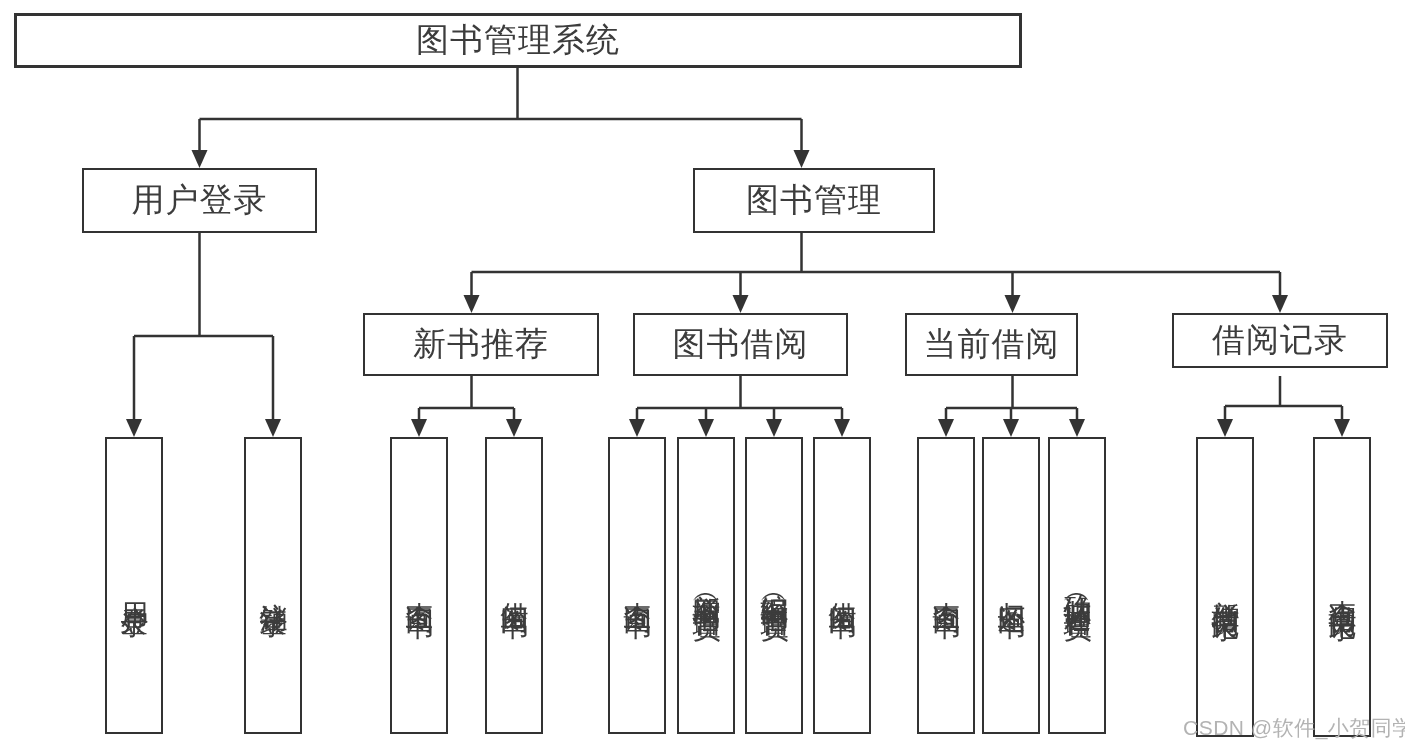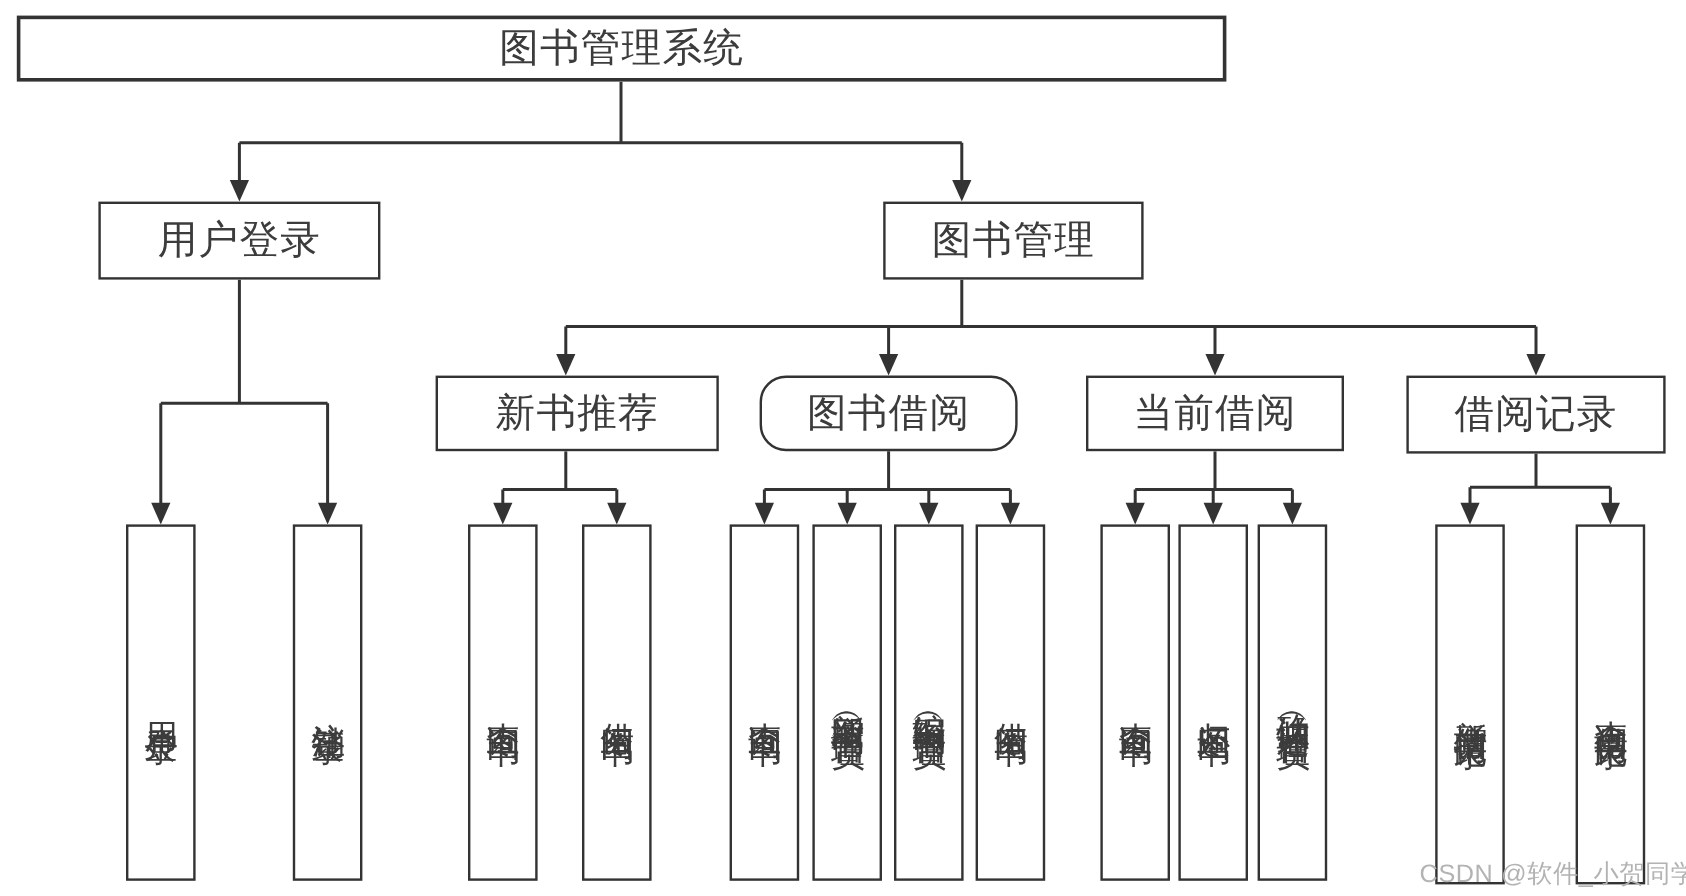--- a/index.html
+++ b/index.html
@@ -76,26 +76,26 @@
       <polygon points="1003,419 1019,419 1011,437"></polygon>
       <polygon points="1069,419 1085,419 1077,437"></polygon>
       <polygon points="1217,419 1233,419 1225,437"></polygon>
       <polygon points="1334,419 1350,419 1342,437"></polygon>
     </g>
   </svg>
 
   <div class="hbox root" style="left:14px; top:13px; width:1008px; height:55px;">图书管理系统</div>
 
   <div class="hbox" style="left:82px; top:168px; width:235px; height:65px;">用户登录</div>
-  <div class="hbox" style="left:693px; top:168px; width:217px; height:65px;margin-left:43px;">图书管理</div>
+  <div class="hbox" style="left:693px; top:168px; width:242px; height:65px;">图书管理</div>
 
   <div class="hbox" style="left:363px; top:313px; width:236px; height:63px;">新书推荐</div>
-  <div class="hbox" style="left:633px; top:313px; width:215px; height:63px;border-radius:22px;">图书借阅</div>
-  <div class="hbox" style="left:905px; top:313px; width:215px; height:63px;">当前借阅</div>
-  <div class="hbox" style="left:1172px; top:313px; width:216px; height:65px;">借阅记录</div>
+  <div class="hbox" style="left:633px; top:313px; width:215px; height:63px;">图书借阅</div>
+  <div class="hbox" style="left:905px; top:313px; width:173px; height:63px;">当前借阅</div>
+  <div class="hbox" style="left:1172px; top:313px; width:216px; height:55px;">借阅记录</div>
 
   <div class="vbox" style="left:105px; top:437px; width:58px; height:297px;">
     <span class="vtext">用户登录</span>
   </div>
   <div class="vbox" style="left:244px; top:437px; width:58px; height:297px;">
     <span class="vtext">注销登录</span>
   </div>
 
   <div class="vbox" style="left:390px; top:437px; width:58px; height:297px;">
     <span class="vtext">查询图书</span>

